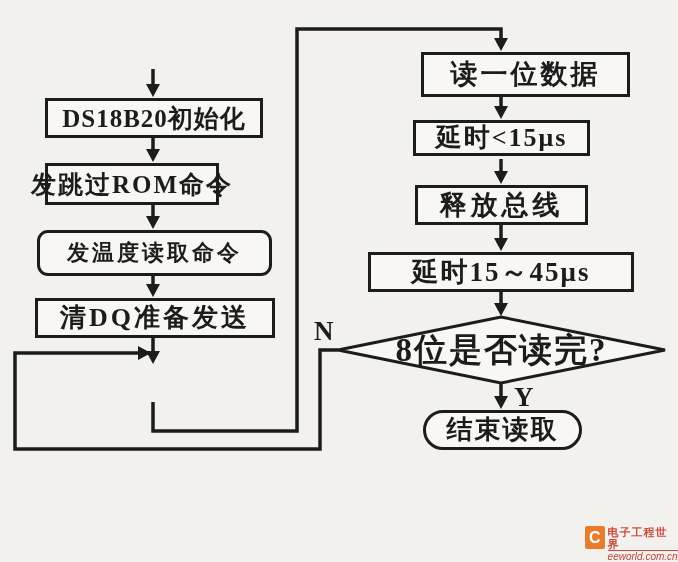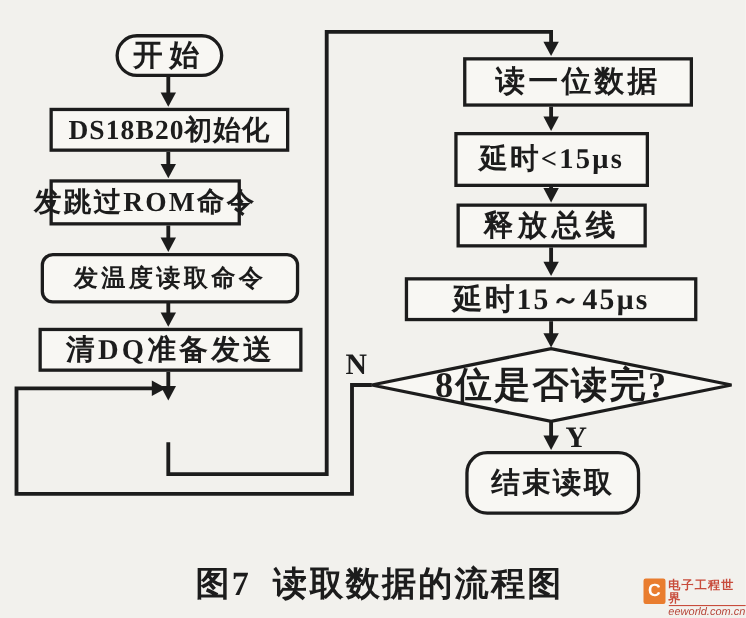--- a/index.html
+++ b/index.html
@@ -109,49 +109,45 @@
       <polygon points="494,38 508,38 501,51"></polygon>
       <polygon points="494,106 508,106 501,119"></polygon>
       <polygon points="494,171 508,171 501,184"></polygon>
       <polygon points="494,238 508,238 501,251"></polygon>
       <polygon points="494,303 508,303 501,316"></polygon>
       <polygon points="494,396 508,396 501,409"></polygon>
       <polygon points="138,346 138,360 151,353"></polygon>
     </g>
   </svg>
 
-  <div class="node oval" style="left:105px;top:31px;width:98px;height:39px;font-size:27px;letter-spacing:6px;">开始</div>
 
   <div class="node" style="left:45px;top:98px;width:218px;height:40px;font-size:25px;letter-spacing:1px;">DS18B20初始化</div>
 
   <div class="node" style="left:45px;top:163px;width:174px;height:42px;font-size:25px;letter-spacing:2px;">发跳过ROM命令</div>
 
   <div class="node" style="left:37px;top:230px;width:235px;height:46px;font-size:22px;border-radius:11px;">发温度读取命令</div>
 
   <div class="node" style="left:35px;top:298px;width:240px;height:40px;font-size:26px;">清DQ准备发送</div>
 
 
   <div class="node" style="left:421px;top:52px;width:209px;height:45px;font-size:27px;">读一位数据</div>
 
-  <div class="node" style="left:413px;top:120px;width:177px;height:50px;font-size:26px;letter-spacing:2px;">延时&lt;15μs</div>
+  <div class="node" style="left:413px;top:120px;width:177px;height:36px;font-size:26px;letter-spacing:2px;">延时&lt;15μs</div>
 
   <div class="node" style="left:415px;top:185px;width:173px;height:40px;font-size:27px;letter-spacing:4px;">释放总线</div>
 
   <div class="node" style="left:368px;top:252px;width:266px;height:40px;font-size:27px;letter-spacing:2px;">延时15～45μs</div>
 
   <div class="diamond-text" style="left:380px;top:333px;width:243px;height:34px;font-size:33px;">8位是否读完?</div>
 
-  <div class="node oval" style="left:423px;top:410px;width:159px;height:58px;font-size:26px;letter-spacing:2px;">结束读取</div>
+  <div class="node oval" style="left:423px;top:410px;width:159px;height:40px;font-size:26px;letter-spacing:2px;">结束读取</div>
 
   <div class="branch-label" style="left:314px;top:316px;">N</div>
   <div class="branch-label" style="left:514px;top:382px;">Y</div>
 
-  <div class="caption">
-    <span class="cap-prefix">图7</span><span>读取数据的流程图</span>
-  </div>
 
   <div class="watermark">
     <div class="wm-logo">C</div>
     <div class="wm-text">
       <div class="wm-name">电子工程世界</div>
       <div class="wm-url"><span class="url-bold">ee</span><span>world.com.cn</span></div>
 
     </div>
   </div>
 

